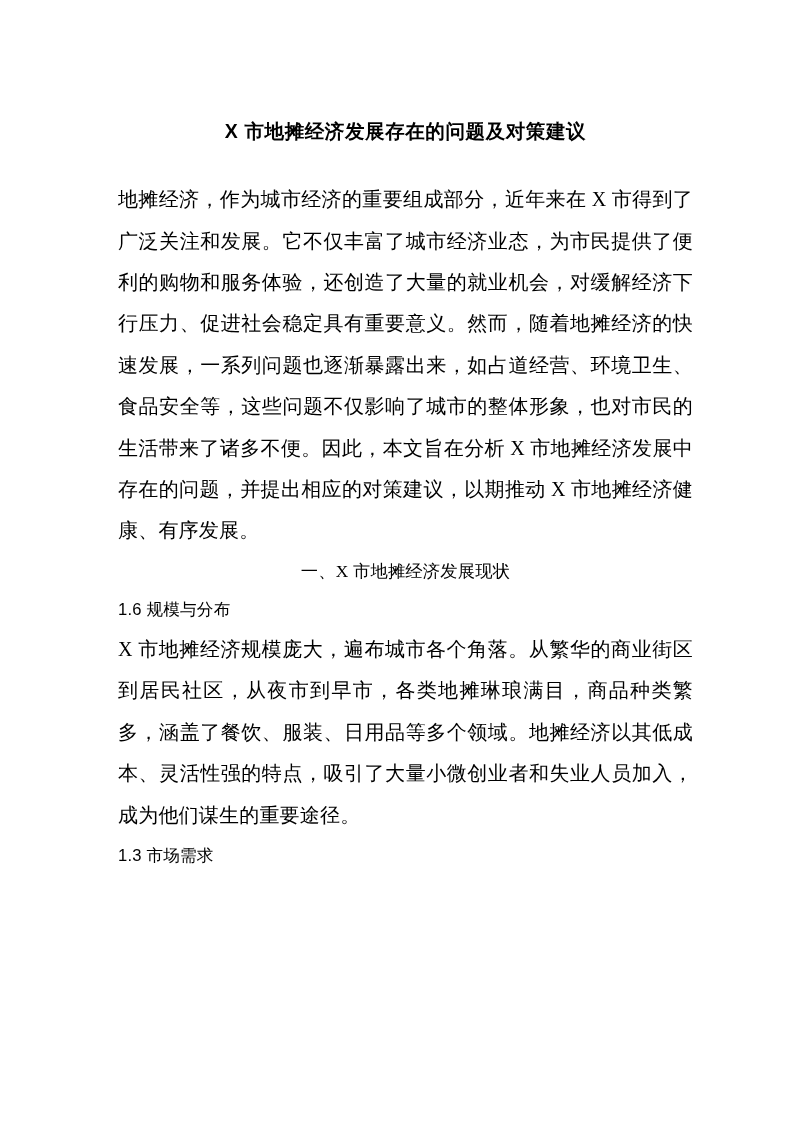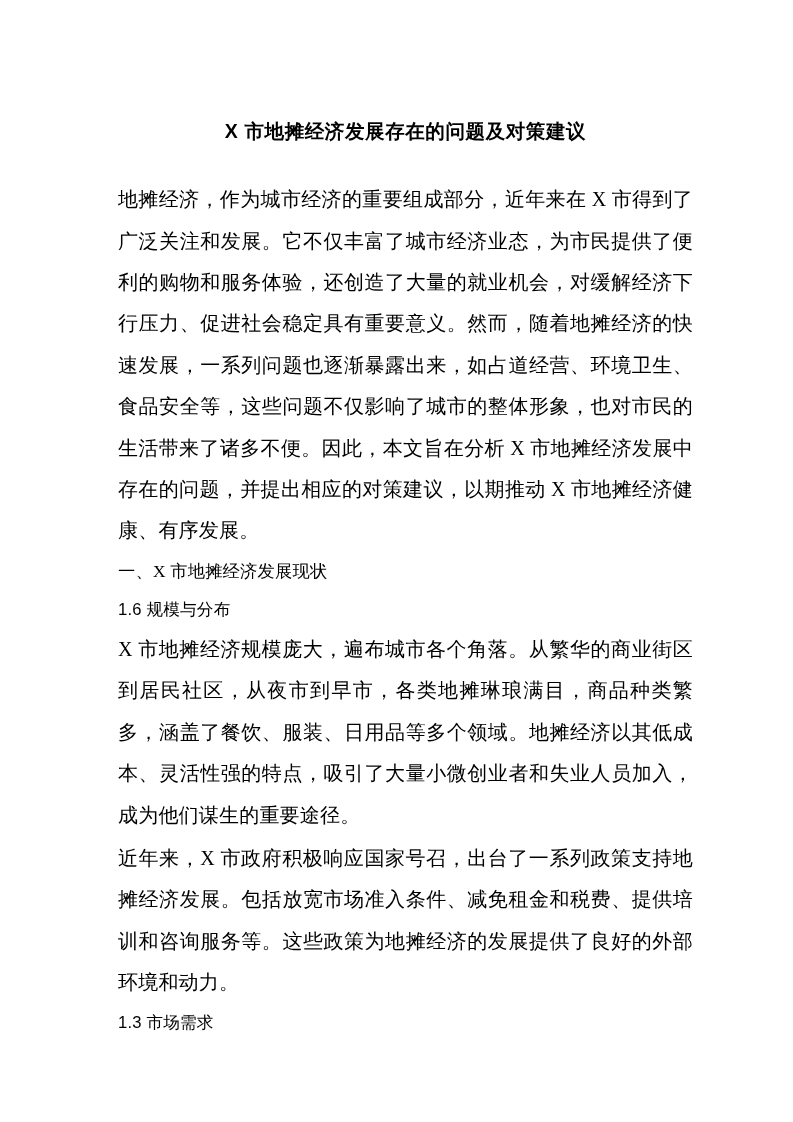--- a/index.html
+++ b/index.html
@@ -38,20 +38,21 @@
     text-justify: inter-ideograph;
     margin: 0 0 2px 0;
     letter-spacing: 0.2px;
   }
   .heading1 {
     font-family: "Liberation Serif", "DejaVu Serif", serif;
     font-size: 17.3px;
     line-height: 2.07;
     margin: 0 0 2px 0;
     letter-spacing: 0.2px;
+    text-align: center;
   }
   .heading2 {
     font-family: "Liberation Sans", "DejaVu Sans", sans-serif;
     font-size: 16.6px;
     line-height: 2.13;
     margin: 0 0 2px 0;
     letter-spacing: 0.2px;
   }
 </style>
 </head>
@@ -62,16 +63,15 @@
 
   <p class="para">地摊经济，作为城市经济的重要组成部分，近年来在 X 市得到了广泛关注和发展。它不仅丰富了城市经济业态，为市民提供了便利的购物和服务体验，还创造了大量的就业机会，对缓解经济下行压力、促进社会稳定具有重要意义。然而，随着地摊经济的快速发展，一系列问题也逐渐暴露出来，如占道经营、环境卫生、食品安全等，这些问题不仅影响了城市的整体形象，也对市民的生活带来了诸多不便。因此，本文旨在分析 X 市地摊经济发展中存在的问题，并提出相应的对策建议，以期推动 X 市地摊经济健康、有序发展。</p>
 
   <p class="heading1">一、X 市地摊经济发展现状</p>
 
   <p class="heading2">1.6 规模与分布</p>
 
   <p class="para">X 市地摊经济规模庞大，遍布城市各个角落。从繁华的商业街区到居民社区，从夜市到早市，各类地摊琳琅满目，商品种类繁多，涵盖了餐饮、服装、日用品等多个领域。地摊经济以其低成本、灵活性强的特点，吸引了大量小微创业者和失业人员加入，成为他们谋生的重要途径。</p>
 
 
-  <p class="para">近年来，X 市政府积极响应国家号召，出台了一系列政策支持地摊经济发展。包括放宽市场准入条件、减免租金和税费、提供培训和咨询服务等。这些政策为地摊经济的发展提供了良好的外部环境和动力。</p>
 
   <p class="heading2">1.3 市场需求</p>
 </div>
 
 </body></html>

